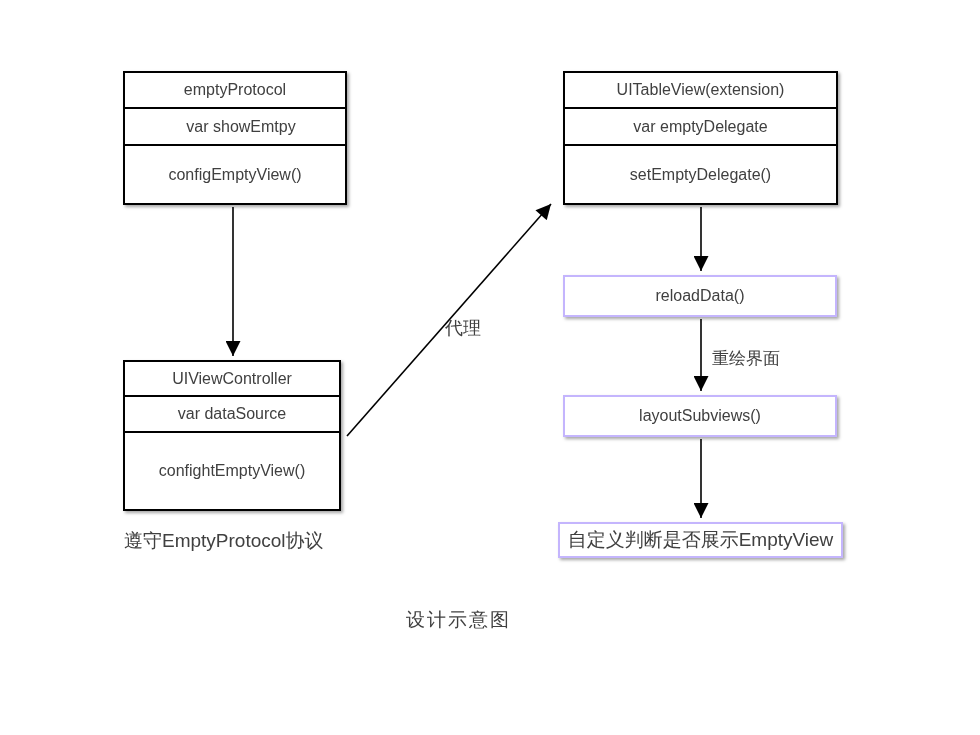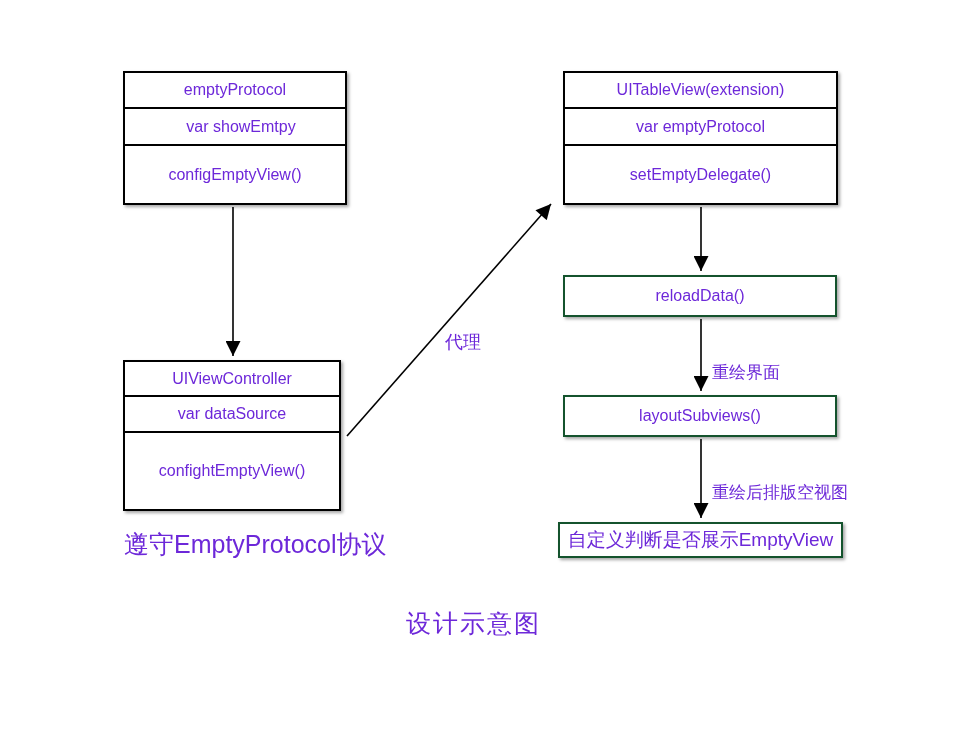--- a/index.html
+++ b/index.html
@@ -6,21 +6,21 @@
     margin: 0;
     padding: 0;
     background: #ffffff;
   }
   .canvas {
     position: relative;
     width: 980px;
     height: 732px;
     background: #ffffff;
     font-family: "Liberation Sans", "DejaVu Sans", sans-serif;
-    color: #6d28d9;
+    color: #404040;
     overflow: hidden;
   }
   .edges {
     position: absolute;
     left: 0;
     top: 0;
     pointer-events: none;
   }
   .uml-box {
     position: absolute;
@@ -37,38 +37,37 @@
     justify-content: center;
     font-size: 16px;
     white-space: nowrap;
   }
   .uml-row + .uml-row {
     border-top: 2px solid #000000;
   }
   .single-box {
     position: absolute;
     background: #ffffff;
-    border: 2px solid #14532d;
+    border: 2px solid #c4b5fd;
     box-shadow: 2px 2px 3px rgba(0,0,0,0.35);
     box-sizing: border-box;
     display: flex;
     align-items: center;
     justify-content: center;
     font-size: 16px;
     white-space: nowrap;
   }
   .edge-label {
     position: absolute;
     font-size: 17px;
     white-space: nowrap;
-    margin-top: 14px;
   }
   .annotation {
     position: absolute;
-    font-size: 25px;
+    font-size: 19px;
     white-space: nowrap;
   }
 </style>
 </head>
 <body>
 
 <div class="canvas">
 
   <svg class="edges" width="980" height="735" viewBox="0 0 980 735" aria-hidden="true">
     <defs>
@@ -95,33 +94,32 @@
   </div>
 
   <div class="uml-box" style="left:123px; top:360px; width:218px; height:151px;justify-content:space-between;">
     <div class="uml-row" style="height:33px;">UIViewController</div>
     <div class="uml-row" style="height:34px;">var dataSource</div>
     <div class="uml-row" style="flex:1;">confightEmptyView()</div>
   </div>
 
   <div class="uml-box" style="left:563px; top:71px; width:275px; height:134px;">
     <div class="uml-row" style="height:34px;border-radius:8px;">UITableView(extension)</div>
-    <div class="uml-row" style="height:35px;">var emptyProtocol</div>
+    <div class="uml-row" style="height:35px;">var emptyDelegate</div>
     <div class="uml-row" style="flex:1;">setEmptyDelegate()</div>
   </div>
 
   <div class="single-box" style="left:563px; top:275px; width:274px; height:42px;">reloadData()</div>
 
   <div class="single-box" style="left:558px; top:522px; width:285px; height:36px; font-size:19px;">自定义判断是否展示EmptyView</div>
 
   <div class="single-box" style="left:563px; top:395px; width:274px; height:42px;">layoutSubviews()</div>
 
   <div class="edge-label" style="left:445px; top:316px; font-size:18px;">代理</div>
 
   <div class="edge-label" style="left:712px; top:347px;">重绘界面</div>
 
-  <div class="edge-label" style="left:712px; top:467px;">重绘后排版空视图</div>
 
   <div class="annotation" style="left:124px; top:528px;">遵守EmptyProtocol协议</div>
 
   <div class="annotation" style="left:406px; top:607px; letter-spacing:2px;">设计示意图</div>
 
 </div>
 
 </body></html>

